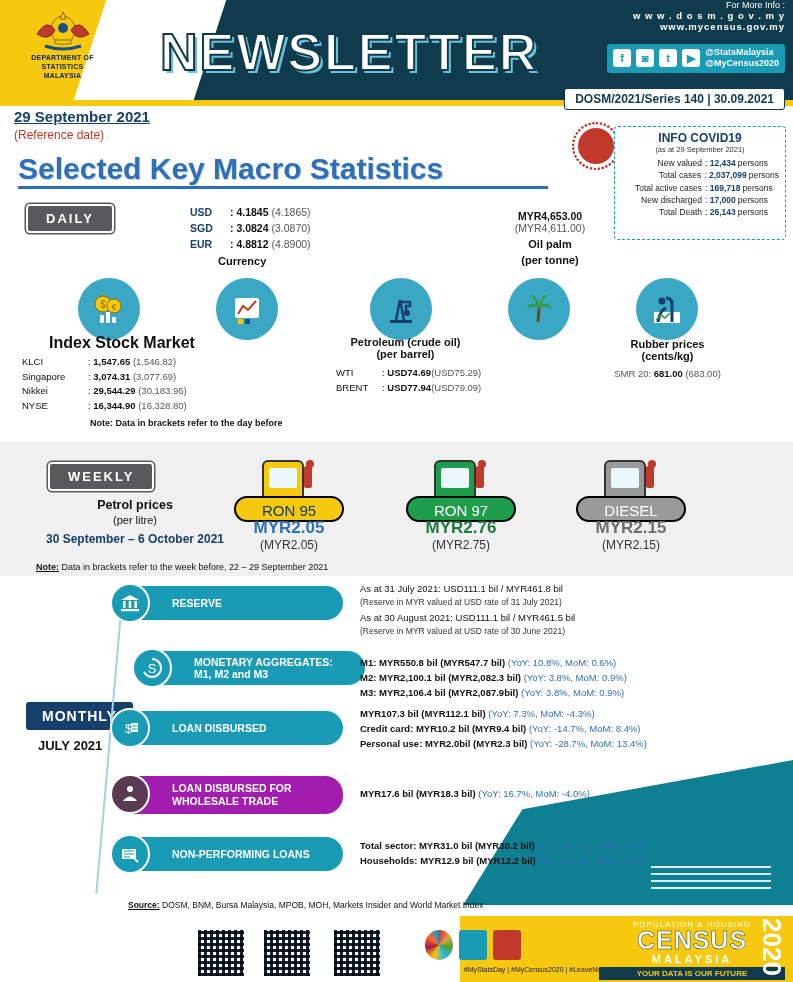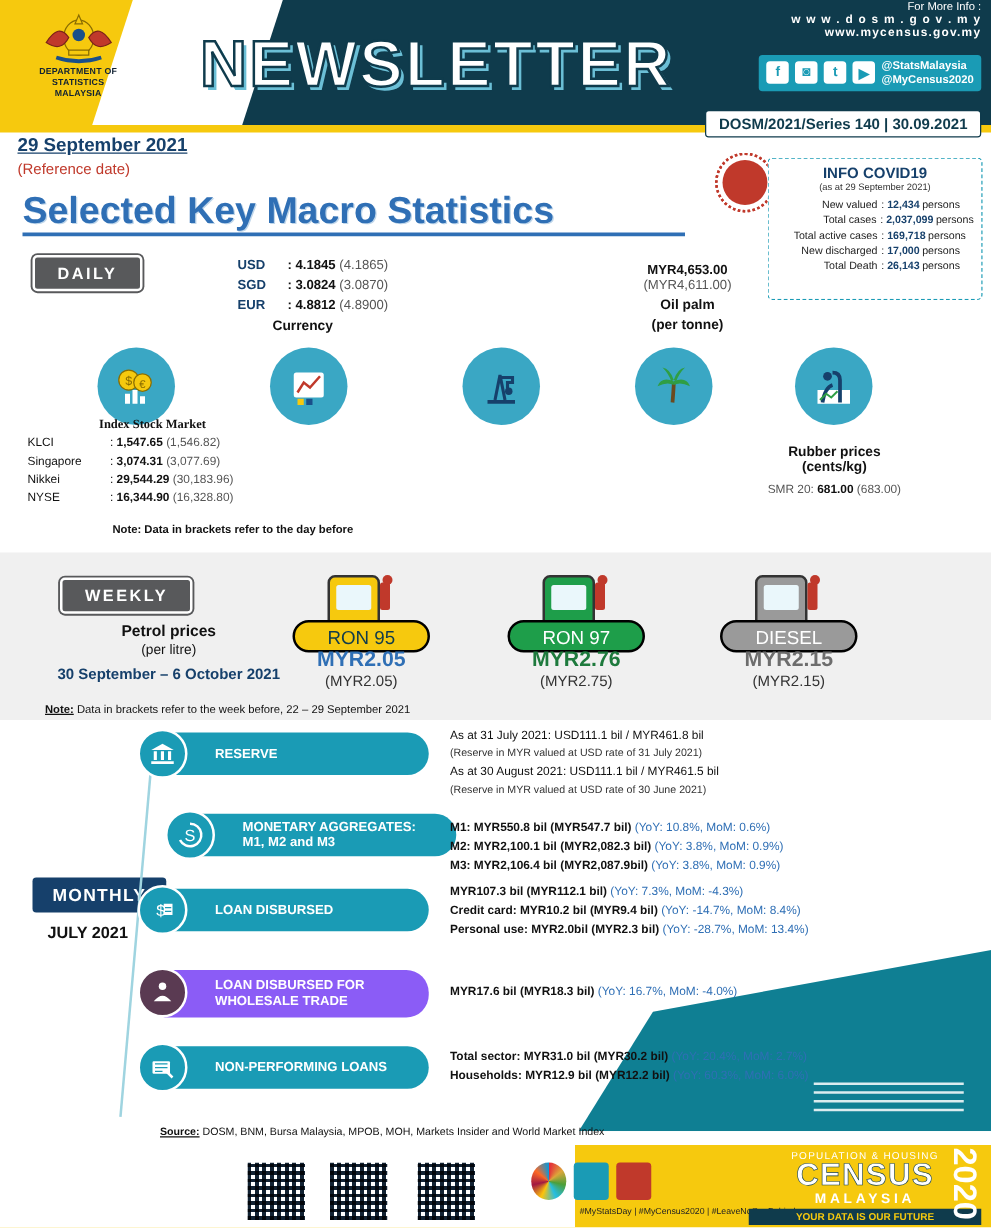--- a/index.html
+++ b/index.html
@@ -136,34 +136,34 @@
   .oilpalm-block .cap { font-weight:bold; font-size:11px; margin-top:4px; }
 
   .circ {
     position:absolute; width:58px; height:58px; border-radius:50%;
     background:#3aa7c4; display:flex; align-items:center; justify-content:center;
     font-size:26px; color:#fff;
   }
   .circ.lg { width:62px; height:62px; }
 
   .stock-block { position:absolute; left:22px; top:334px; width:200px; font-size:9.5px; }
-  .stock-cap { font-weight:bold; font-size:10px; text-align:center; margin-bottom:3px;font-family:Liberation Serif, serif;}
+  .stock-cap { font-weight:bold; font-size:16px; text-align:center; margin-bottom:3px;}
   .stock-row { line-height:1.55; }
   .stock-row .s-lbl { display:inline-block; width:66px; }
   .stock-row .s-val { font-weight:bold; }
   .stock-row .s-prev { color:#555; }
 
   .petrol-block { position:absolute; left:318px; top:336px; width:175px; font-size:9.5px; text-align:center; }
   .petrol-cap { font-weight:bold; font-size:11px; }
   .petrol-row { text-align:left; line-height:1.55; margin-left:18px; }
   .petrol-row .p-lbl { display:inline-block; width:46px; }
   .petrol-row .p-val { font-weight:bold; }
   .petrol-row .p-prev { color:#555; }
 
-  .rubber-block { position:absolute; left:580px; top:356px; width:175px; font-size:9.5px; text-align:center; }
+  .rubber-block { position:absolute; left:580px; top:338px; width:175px; font-size:9.5px; text-align:center; }
   .rubber-cap { font-weight:bold; font-size:11px; }
   .rubber-val { margin-top:6px; }
   .rubber-val b { font-weight:bold; }
   .rubber-val span { color:#555; }
 
   .note-daily { position:absolute; left:90px; top:418px; font-size:9px; font-weight:bold; }
 
   
   .weekly-band {
     position:absolute; left:0; top:442px; width:793px; height:134px; background:#f0f0f0;
@@ -401,20 +401,27 @@
   </div>
 
   <div class="stock-block">
     <div class="stock-cap">Index Stock Market</div>
     <div class="stock-row"><span class="s-lbl">KLCI</span>: <span class="s-val">1,547.65</span> <span class="s-prev">(1,546.82)</span></div>
     <div class="stock-row"><span class="s-lbl">Singapore</span>: <span class="s-val">3,074.31</span> <span class="s-prev">(3,077.69)</span></div>
     <div class="stock-row"><span class="s-lbl">Nikkei</span>: <span class="s-val">29,544.29</span> <span class="s-prev">(30,183.96)</span></div>
     <div class="stock-row"><span class="s-lbl">NYSE</span>: <span class="s-val">16,344.90</span> <span class="s-prev">(16,328.80)</span></div>
   </div>
 
+  <div class="petrol-block">
+    <div class="petrol-cap">Petroleum (crude oil)</div>
+    <div class="petrol-cap">(per barrel)</div>
+    <div style="height:6px"></div>
+    <div class="petrol-row"><span class="p-lbl">WTI</span>: <span class="p-val">USD74.69</span><span class="p-prev">(USD75.29)</span></div>
+    <div class="petrol-row"><span class="p-lbl">BRENT</span>: <span class="p-val">USD77.94</span><span class="p-prev">(USD79.09)</span></div>
+  </div>
 
   <div class="rubber-block">
     <div class="rubber-cap">Rubber prices</div>
     <div class="rubber-cap">(cents/kg)</div>
     <div class="rubber-val">
       <span>SMR 20:</span>
       <b>681.00</b>
       <span>(683.00)</span>
     </div>
   </div>
@@ -520,21 +527,21 @@
     <div><b>Credit card:  MYR10.2 bil (MYR9.4 bil)</b><span class="blue"> (YoY: -14.7%, MoM: 8.4%)</span></div>
     <div><b>Personal use: MYR2.0bil  (MYR2.3 bil)</b><span class="blue"> (YoY: -28.7%, MoM: 13.4%)</span></div>
   </div>
 
   <div class="micon" style="left:110px; top:774px; background:#5a3a52;">
     <svg width="22" height="22" viewBox="0 0 22 22">
         <circle cx="11" cy="6" r="3" fill="#fff"></circle>
         <path d="M4 18 q7 -9 14 0z" fill="#fff"></path>
       </svg>
   </div>
-  <div class="mlabel" style="left:128px; top:776px; width:215px; height:38px; background:#8b5cf6; white-space:pre-line; line-height:1.2;">LOAN DISBURSED FOR
+  <div class="mlabel" style="left:128px; top:776px; width:215px; height:38px; background:#a21caf; white-space:pre-line; line-height:1.2;">LOAN DISBURSED FOR
 WHOLESALE TRADE</div>
   <div class="mtext" style="left:360px; top:786px; width:330px;">
     <div><b>MYR17.6 bil (MYR18.3 bil)</b><span class="blue"> (YoY: 16.7%, MoM: -4.0%)</span></div>
   </div>
 
   <div class="micon" style="left:110px; top:834px; background:#1a9bb5;">
     <svg width="22" height="22" viewBox="0 0 22 22">
         <rect x="3" y="6" width="14" height="10" fill="#fff" rx="1"></rect>
         <path d="M5 8 h10 M5 11 h10 M5 14 h6" stroke="#1a9bb5" stroke-width="1"></path>
         <path d="M13 13 l6 6" stroke="#fff" stroke-width="2"></path>

